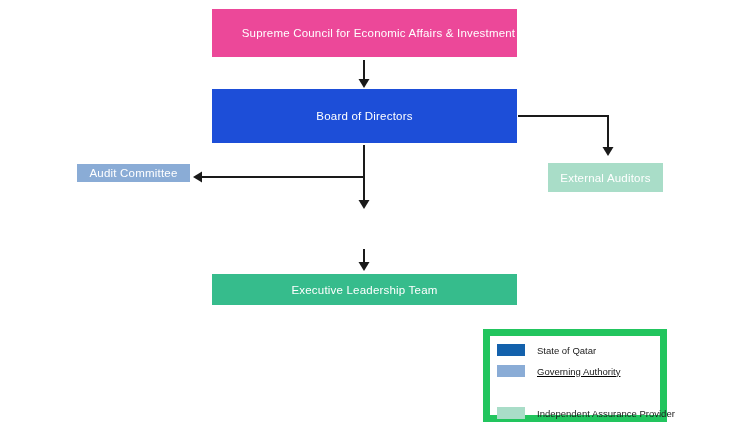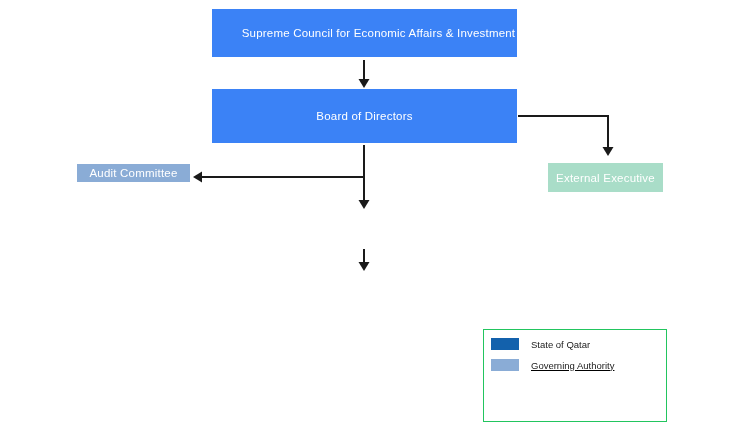--- a/index.html
+++ b/index.html
@@ -41,21 +41,21 @@
   .node-external  { left: 548px; top: 163px; width: 115px; height: 29px; }
   .node-president { left: 212px; top: 213px; width: 305px; height: 33px; }
   .node-elt       { left: 212px; top: 274px; width: 305px; height: 31px; }
   .legend {
     position: absolute;
     left: 483px;
     top: 329px;
     width: 184px;
     height: 93px;
     background: #ffffff;
-    border: 1px solid #22c55e;
+    border: 7px solid #22c55e;
     box-sizing: border-box;
   }
   .legend-row {
     position: absolute;
     left: 7px;
     height: 12px;
     display: flex;
     align-items: center;
   }
   .legend-row-0 { top: 8px; }
@@ -100,42 +100,49 @@
       <line x1="364" y1="145" x2="364" y2="200" stroke-width="2"></line>
       <polygon points="364,209 358.5,200 369.5,200" stroke="none"></polygon>
     </g>
 
     <g stroke="#1a1a1a" fill="#1a1a1a">
       <line x1="364" y1="249" x2="364" y2="263" stroke-width="2"></line>
       <polygon points="364,271 358.5,262 369.5,262" stroke="none"></polygon>
     </g>
   </svg>
 
-  <div class="node node-supreme" style="background-color: #3b82f6; padding-left: 28px;">
+  <div class="node node-supreme" style="background-color: #ec4899; padding-left: 28px;">
     <span>Supreme Council for Economic Affairs &amp; Investment</span>
   </div>
 
-  <div class="node node-board" style="background-color: #3b82f6;">
+  <div class="node node-board" style="background-color: #1d4ed8;">
     <span>Board of Directors</span>
   </div>
 
   <div class="node node-audit" style="background-color: rgb(138, 172, 214);">
     <span>Audit Committee</span>
   </div>
 
   <div class="node node-external" style="background-color: rgb(169, 221, 200);">
-    <span>External Executive</span>
+    <span>External Auditors</span>
   </div>
 
 
+  <div class="node node-elt" style="background-color: rgb(54, 188, 140);">
+    <span>Executive Leadership Team</span>
+  </div>
 
   <div class="legend">
     <div class="legend-row legend-row-0">
       <span class="legend-swatch" style="background-color: rgb(19, 97, 172);"></span>
       <span class="legend-label">State of Qatar</span>
     </div>
     <div class="legend-row legend-row-1">
       <span class="legend-swatch" style="background-color: rgb(138, 172, 214);"></span>
       <span class="legend-label">Governing Authority</span>
     </div>
+    <div class="legend-row legend-row-3">
+      <span class="legend-swatch" style="background-color: rgb(169, 221, 200);"></span>
+      <span class="legend-label">Independent Assurance Provider</span>
+    </div>
   </div>
 
 </div>
 
 </body></html>

